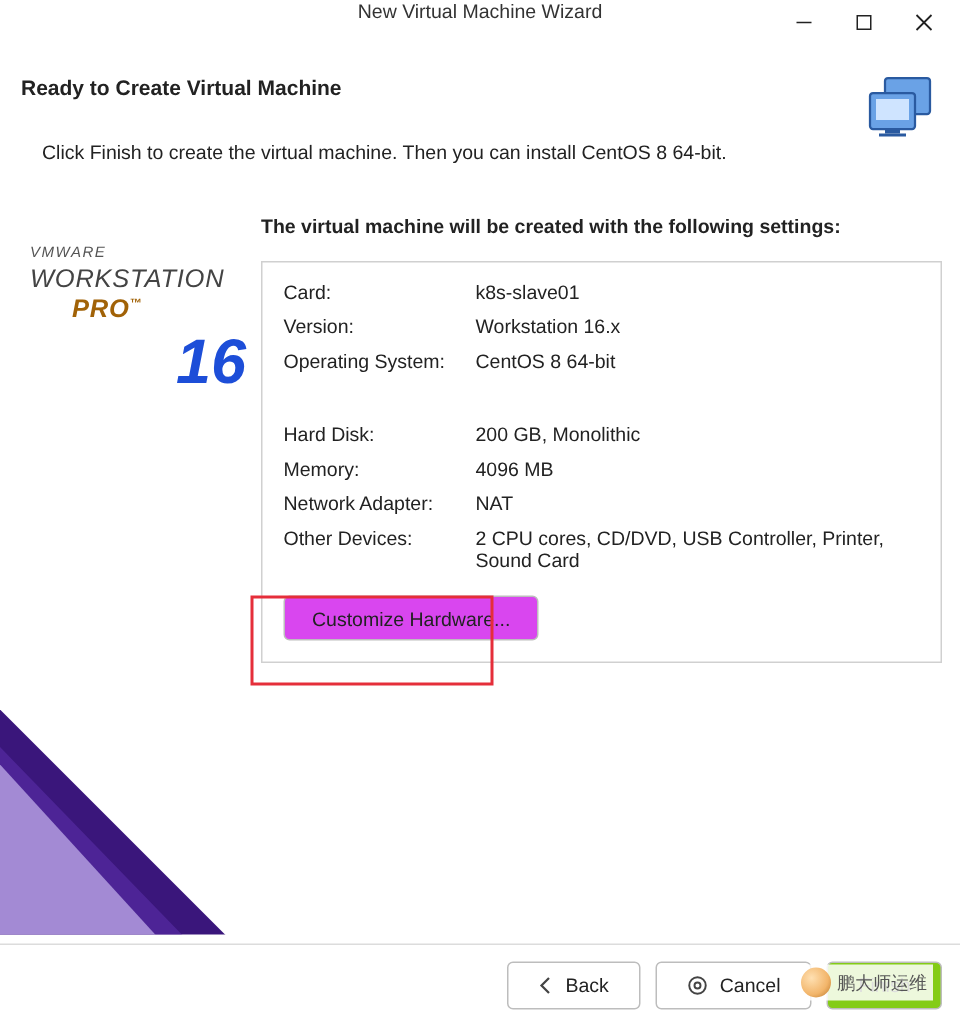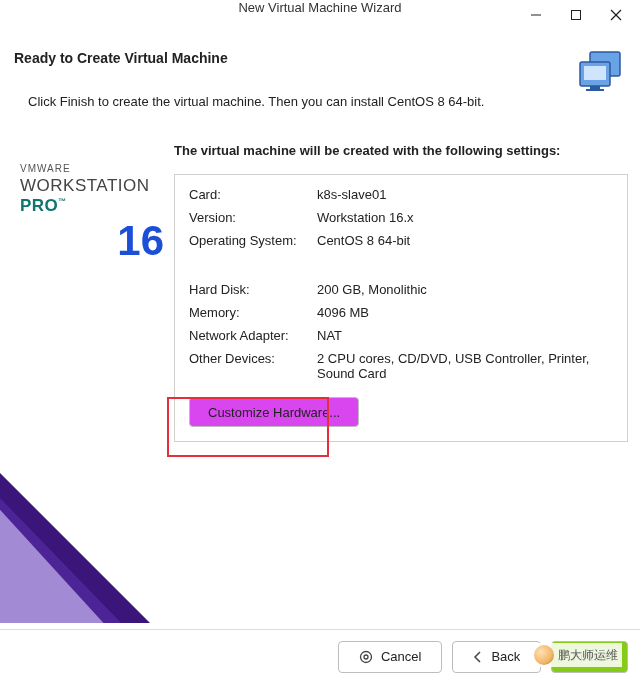--- a/index.html
+++ b/index.html
@@ -73,20 +73,21 @@
     display: flex;
     height: 500px;
     position: relative;
   }
 
   
   .brand-pane {
     width: 174px;
     position: relative;
     overflow: hidden;
+    font-style: italic;
   }
   .brand-text {
     position: absolute;
     top: 40px;
     left: 20px;
     color: #444;
   }
   .brand-vmware {
     font-size: 10px;
     letter-spacing: 1px;
@@ -96,21 +97,22 @@
   .brand-workstation {
     font-size: 17px;
     font-weight: 400;
     letter-spacing: 0.5px;
     color: #444;
   }
   .brand-pro {
     font-size: 17px;
     font-weight: 600;
     letter-spacing: 0.5px;
-    color: #0f766e;
+    color: #a16207;
+    margin-left: 28px;
   }
   .brand-pro sup { font-size: 8px; }
   .brand-16 {
     position: absolute;
     top: 94px;
     right: 10px;
     font-size: 42px;
     font-weight: 700;
     color: #1d4ed8;
   }
@@ -351,32 +353,32 @@
         <button class="btn">Customize Hardware...</button>
       </div>
 
       <div class="highlight-box" style="left:-8px; top:222px; width:162px; height:60px;"></div>
     </div>
   </div>
 </div>
 
 <div class="footer">
   <button class="foot-btn">
+    <svg width="10" height="12" viewBox="0 0 10 12">
+        <polyline points="7,1 2,6 7,11" fill="none" stroke="#444" stroke-width="1.5"></polyline>
+      </svg>
+    <span>Back</span>
+  </button>
+  <button class="foot-btn">
     <svg width="14" height="14" viewBox="0 0 14 14">
         <circle cx="7" cy="7" r="5.5" fill="none" stroke="#444" stroke-width="1.3"></circle>
         <circle cx="7" cy="7" r="2" fill="none" stroke="#444" stroke-width="1.3"></circle>
       </svg>
     <span>Cancel</span>
   </button>
-  <button class="foot-btn">
-    <svg width="10" height="12" viewBox="0 0 10 12">
-        <polyline points="7,1 2,6 7,11" fill="none" stroke="#444" stroke-width="1.5"></polyline>
-      </svg>
-    <span>Back</span>
-  </button>
   <button class="foot-btn active">
     <span>Finish</span>
   </button>
 </div>
 
 <div class="watermark">
   <div class="wm-avatar"></div>
   <span>鹏大师运维</span>
 </div>
 

